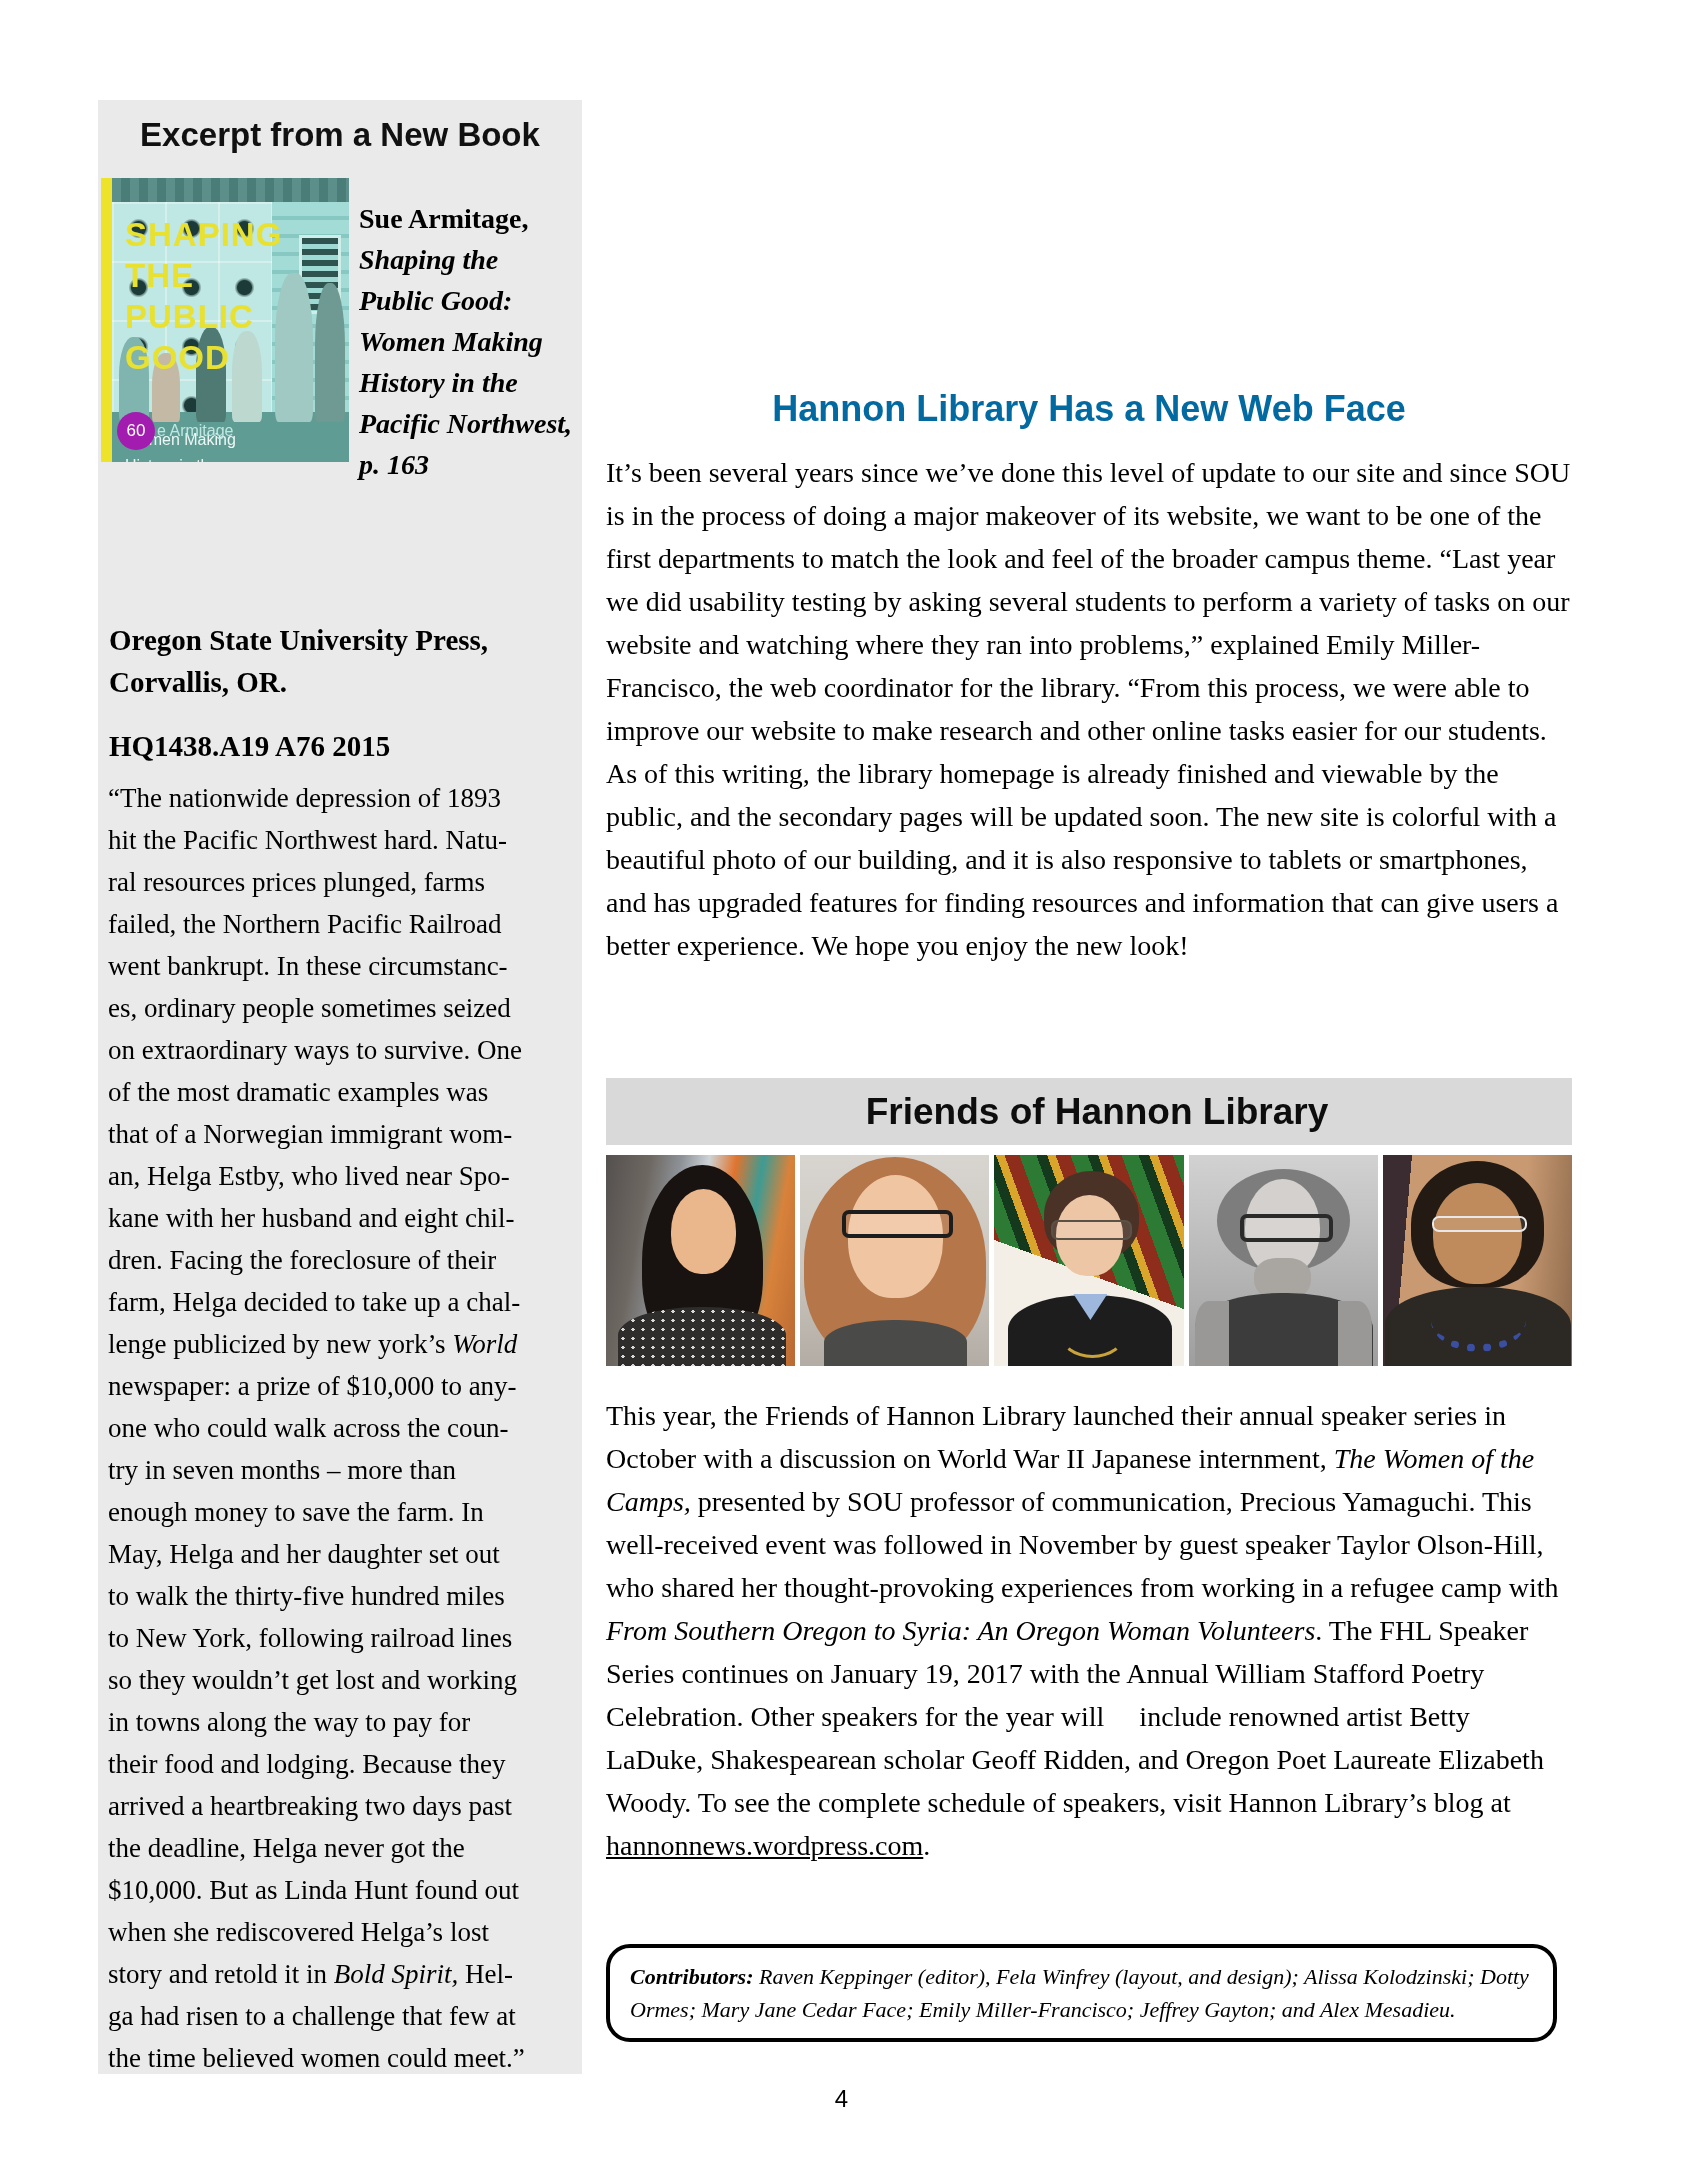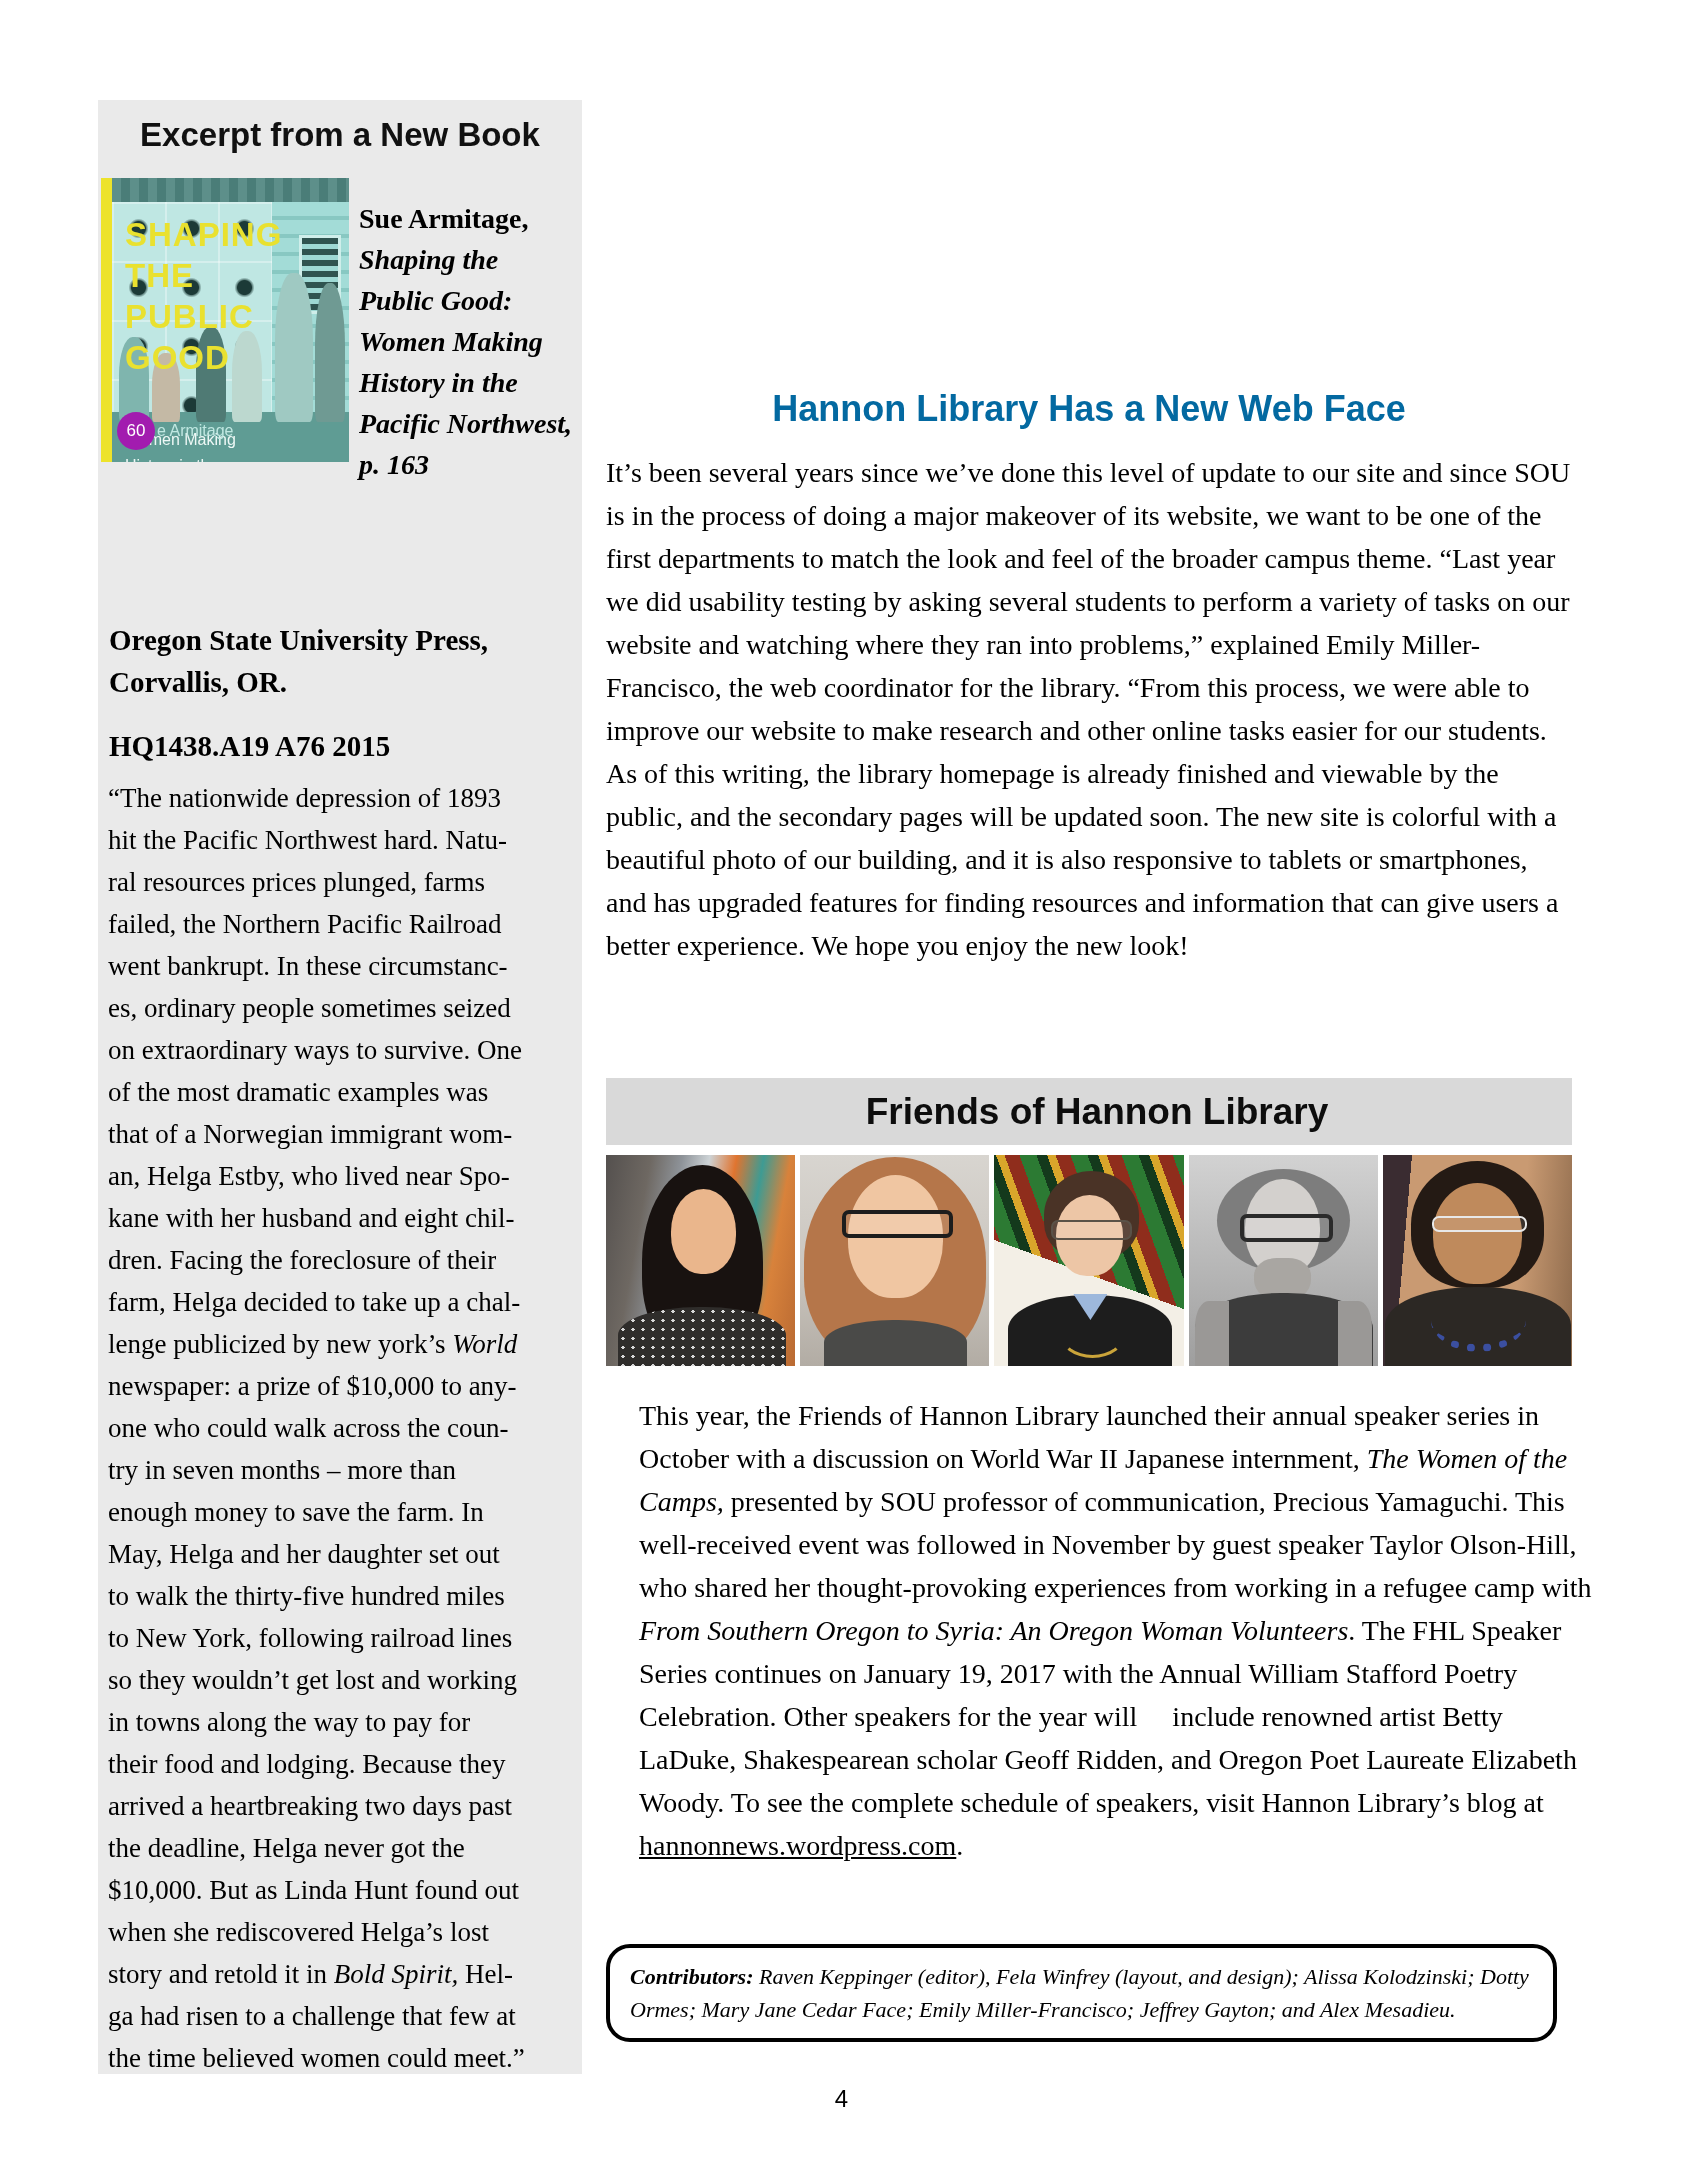--- a/index.html
+++ b/index.html
@@ -104,21 +104,21 @@
   .ph4 .sleeveL{left:6px;bottom:0;width:34px;height:65px;background:#9a9896;border-radius:40% 0 0 0;}
   .ph4 .sleeveR{right:6px;bottom:0;width:34px;height:65px;background:#9a9896;border-radius:0 40% 0 0;}
   
   .ph5{background:linear-gradient(95deg,#3a2c31 0 14%,#c99a72 14% 70%,#8d6a4c 100%);}
   .ph5 .hair{left:28px;top:6px;width:133px;height:127px;background:#241a14;}
   .ph5 .face{left:50px;top:28px;width:89px;height:101px;background:#bf8a5c;}
   .ph5 .glasses{left:49px;top:61px;width:91px;height:12px;border-width:2px;border-color:#e8e8e8;}
   .ph5 .torso{left:2px;width:186px;height:79px;background:#2c2824;}
   .ph5 .beads{left:48px;bottom:14px;width:95px;height:55px;border-radius:50%;
        border-bottom:8px dotted #3b4fa0;}
-  #para2{position:absolute;left:606px;top:1394px;width:966px;font-size:28px;line-height:43px;margin-left:33px;}
+  #para2{position:absolute;left:606px;top:1394px;width:966px;font-size:28px;line-height:43px;}
   #contrib-box{position:absolute;left:606px;top:1944px;width:903px;border:4px solid #000;
        border-radius:24px;padding:12px 20px;font-size:22px;line-height:33px;}
   #pagenum{position:absolute;left:0;top:2085px;width:1683px;text-align:center;
        font-size:24px;font-family:"Liberation Sans",sans-serif;}
 </style>
 </head>
 <body>
 
 <div id="page">
 

